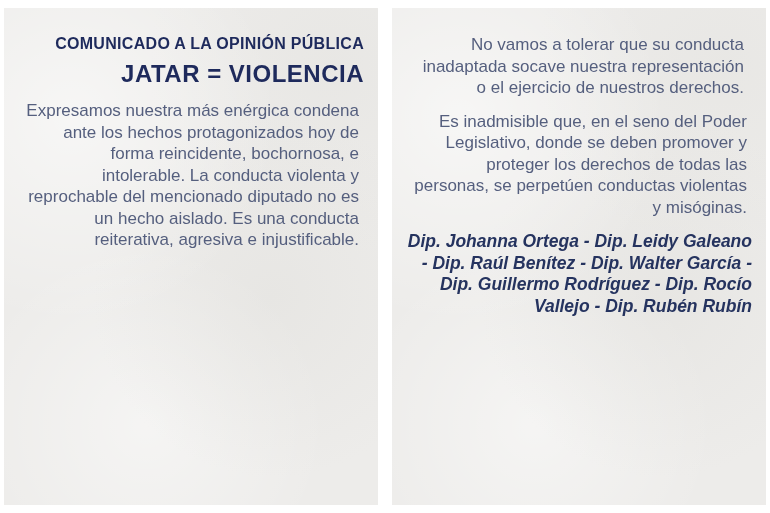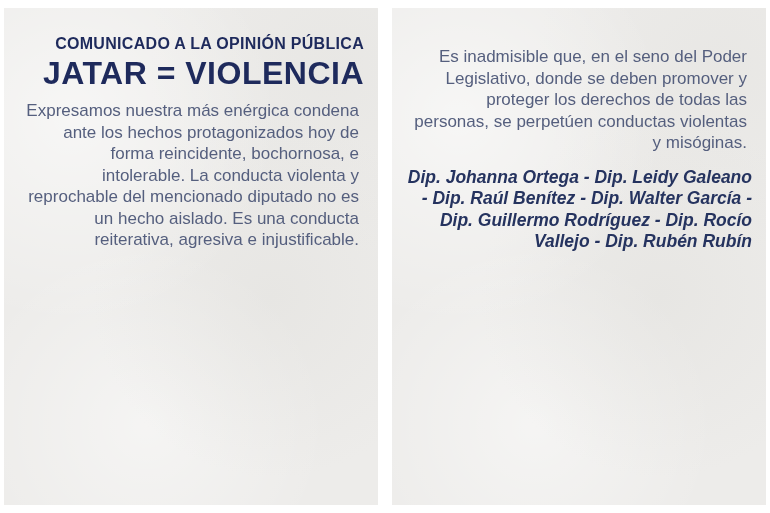--- a/index.html
+++ b/index.html
@@ -37,21 +37,21 @@
   .kicker {
     margin: 0;
     font-size: 16px;
     line-height: 20px;
     font-weight: 700;
     letter-spacing: 0.3px;
     color: #1e2a5c;
   }
   .headline {
     margin: 5px 0 0 0;
-    font-size: 32px;
+    font-size: 24px;
     line-height: 29px;
     font-weight: 800;
     letter-spacing: 0.5px;
     color: #1e2a5c;
   }
   .body {
     margin: 12px auto 0 auto;
     max-width: 336px;
     font-size: 17px;
     line-height: 21.5px;
@@ -81,17 +81,18 @@
 
 <div class="sheet">
 
   <section class="page page-left">
     <h2 class="kicker">COMUNICADO A LA OPINIÓN PÚBLICA</h2>
     <h1 class="headline">JATAR = VIOLENCIA</h1>
     <p class="body">Expresamos nuestra más enérgica condena ante los hechos protagonizados hoy de forma reincidente, bochornosa, e intolerable. La conducta violenta y reprochable del mencionado diputado no es un hecho aislado. Es una conducta reiterativa, agresiva e injustificable.</p>
   </section>
 
   <section class="page page-right">
+    <p class="body first">No vamos a tolerar que su conducta inadaptada socave nuestra representación o el ejercicio de nuestros derechos.</p>
     <p class="body">Es inadmisible que, en el seno del Poder Legislativo, donde se deben promover y proteger los derechos de todas las personas, se perpetúen conductas violentas y misóginas.</p>
     <p class="signatures">Dip. Johanna Ortega - Dip. Leidy Galeano - Dip. Raúl Benítez - Dip. Walter García - Dip. Guillermo Rodríguez - Dip. Rocío Vallejo - Dip. Rubén Rubín</p>
   </section>
 
 </div>
 
 </body></html>

